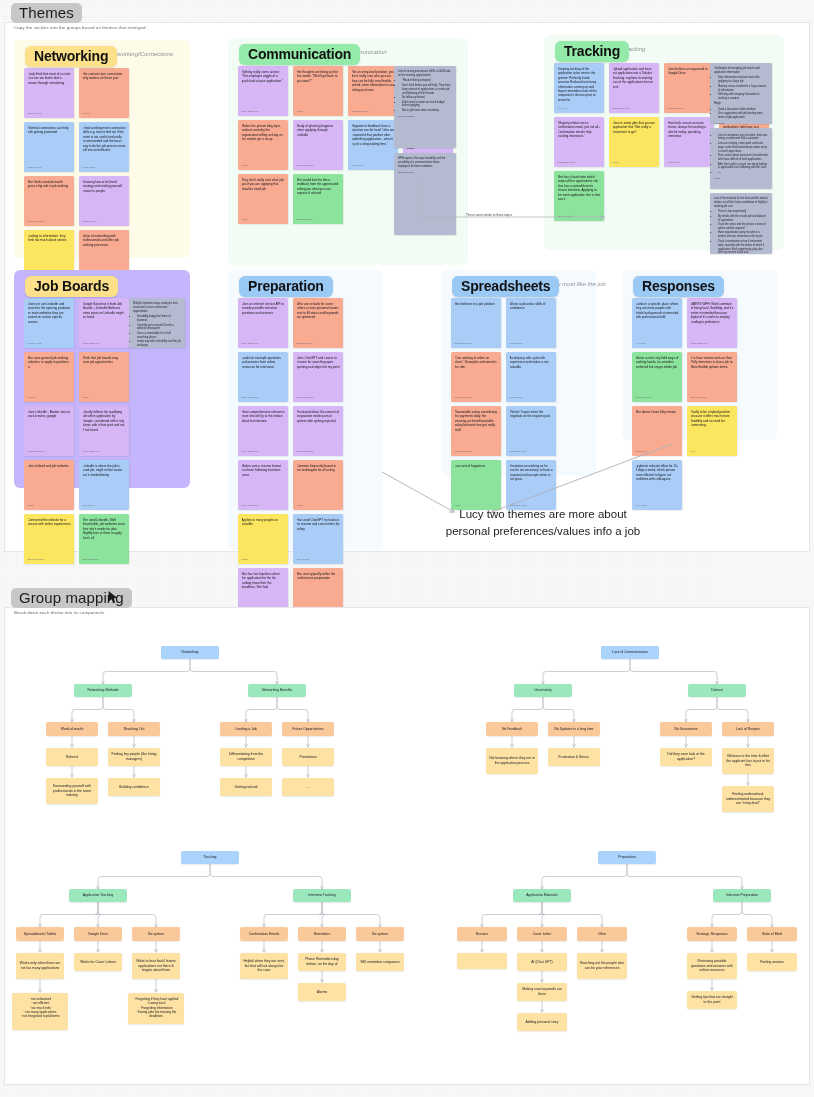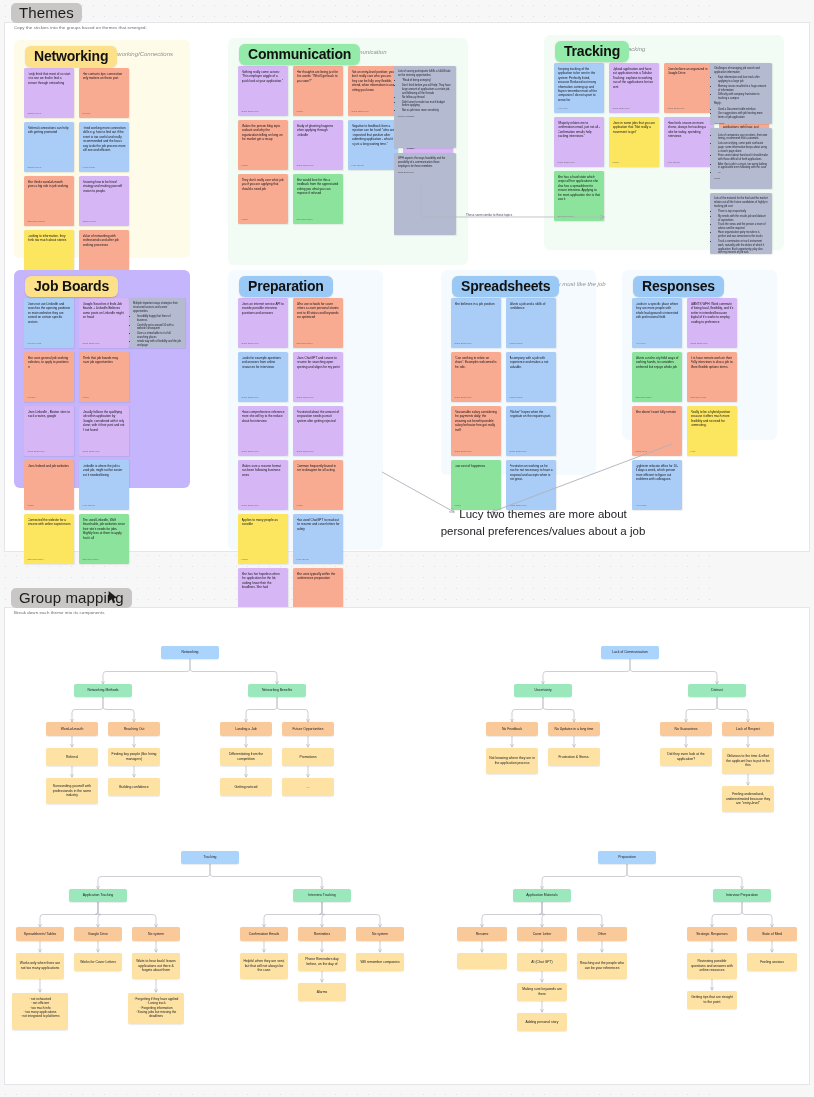--- a/index.html
+++ b/index.html
@@ -499,21 +499,21 @@
     <path d="M421 183 L421 214 Q421 217 425 217 L604 217" fill="none" stroke="#b5b5c0" stroke-width="0.8" marker-end="url(#ah)"></path>
 
     <path d="M382 472 L454 512" fill="none" stroke="#b0b0bb" stroke-width="0.9" marker-end="url(#ah)"></path>
     <path d="M672 444 L492 512" fill="none" stroke="#b0b0bb" stroke-width="0.9" marker-end="url(#ah)"></path>
   </svg>
 
   <div class="mini-annot" style="left:466px; top:213px;">These seem similar to these topics</div>
 
   <div class="annot-text" style="left:383px; top:506px; width:320px;">
     <div>Lucy two themes are more about</div>
-    <div>personal preferences/values about a job</div>
+    <div>personal preferences/values info a job</div>
   </div>
 
   <div class="frame" style="left:4px; top:607px; width:806px; height:478px;">
     <div class="frame-title">Group mapping</div>
     <div class="frame-sub">Break down each theme into its components</div>
     <svg class="cursor-mark" viewBox="0 0 16 16">
       <path d="M3 1 L13 9 L8.5 9.5 L10.5 14 L8.5 15 L6.5 10.5 L3 13 Z" fill="#1c1c1c"></path>
     </svg>
   </div>
 

